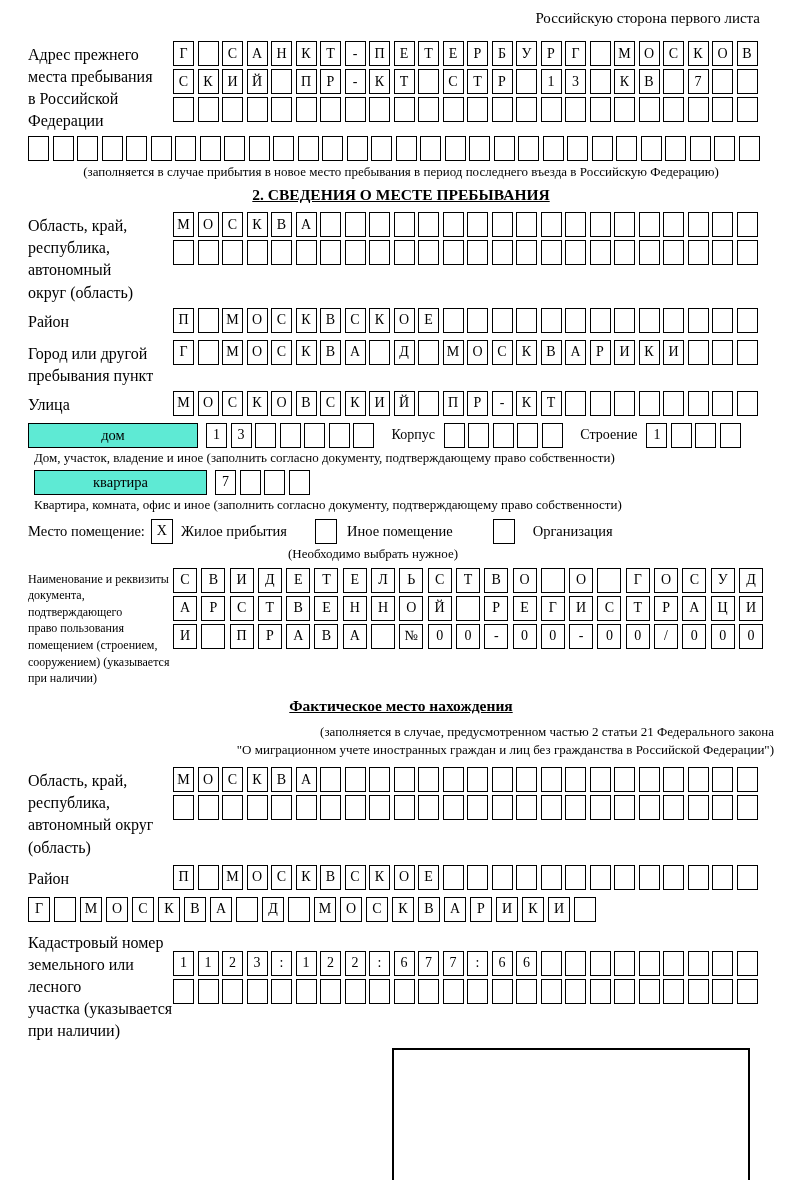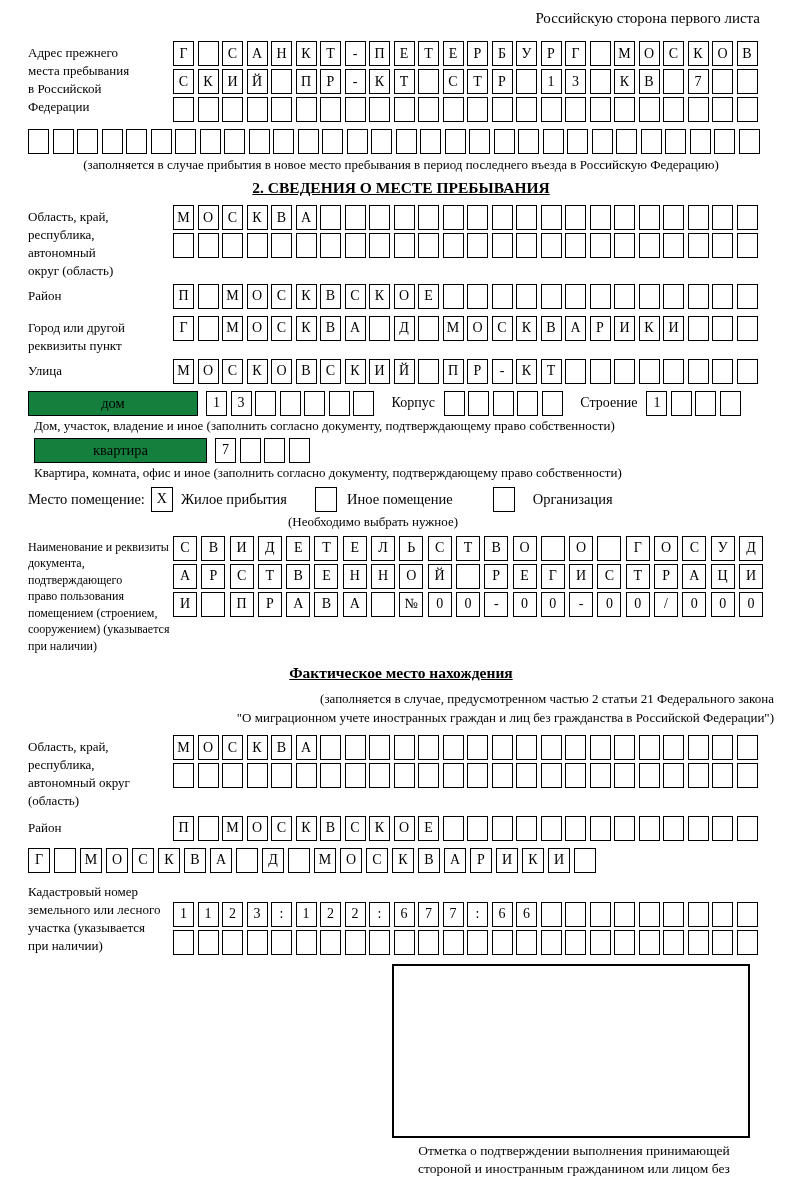--- a/index.html
+++ b/index.html
@@ -2,36 +2,36 @@
 <html><head>
 <meta charset="utf-8">
 <style>
   html,body{margin:0;padding:0;background:#fff;}
   body{width:800px;height:1180px;overflow:hidden;color:#000;
        font-family:"Liberation Serif","DejaVu Serif",serif;}
   .page{box-sizing:border-box;width:800px;padding:10px 26px 0 28px;}
   .hdr{ text-align:right;font-size:15px;padding-right:14px;}
 
   .field{display:flex;align-items:flex-start;margin-bottom:4px;}
-  .flabel{width:145px;flex:none;font-size:13px;line-height:1.38;white-space:pre-line;padding-top:3px;}
+  .flabel{width:145px;flex:none;font-size:16px;line-height:1.38;white-space:pre-line;padding-top:3px;}
   .flabel.small{font-size:12px;width:145px;}
   .rows{display:flex;flex-direction:column;}
   .boxrow{display:flex;margin-bottom:3px;}
   .cell{display:inline-flex;align-items:center;justify-content:center;flex:none;
         width:21px;height:25px;border:1.6px solid #000;margin-right:3.5px;
         font-size:14px;box-sizing:border-box;background:#fff;}
   .wide .cell{width:24px;margin-right:4.3px;}
   .w22 .cell{width:22px;margin-right:4px;}
 
   .caption{font-size:13px;text-align:center;margin:2px 0 4px 0;}
   .sec-title{font-size:15.5px;font-weight:bold;text-align:center;margin:6px 0 8px 0;text-decoration:underline;}
 
   .houserow{display:flex;align-items:center;margin:2px 0 2px 0;}
   .widebox{border:1.6px solid #000;height:25px;box-sizing:border-box;flex:none;
-           display:flex;align-items:center;justify-content:center;font-size:14.5px;background:#15803d;}
+           display:flex;align-items:center;justify-content:center;font-size:14.5px;background:#5eead4;}
   .inline-lbl{font-size:14px;margin:0 9px 0 14px;}
 
   .stayrow{display:flex;align-items:center;font-size:14.5px;margin:6px 0 2px 0;}
   .cb{width:22px;height:25px;margin:0 0 0 10px;}
   .stay-note{font-size:13px;text-align:center;width:460px;margin-left:115px;margin-bottom:6px;}
 
   .fact-cap{font-size:13px;text-align:right;margin:0;line-height:1.45;}
 
   .stampwrap{width:366px;margin-left:auto;margin-right:16px;margin-top:6px;}
   .stampbox{width:358px;height:174px;border:2px solid #000;box-sizing:border-box;background:#fff;}
@@ -252,21 +252,21 @@
         <span class="cell"></span>
         <span class="cell"></span>
         <span class="cell"></span>
         <span class="cell"></span>
         <span class="cell"></span>
       </div>
   </div>
 
   <div class="field">
     <div class="flabel">Город или другой
-реквизиты пункт</div>
+пребывания пункт</div>
     <div class="boxrow">
         <span class="cell">Г</span>
         <span class="cell"></span>
         <span class="cell">М</span>
         <span class="cell">О</span>
         <span class="cell">С</span>
         <span class="cell">К</span>
         <span class="cell">В</span>
         <span class="cell">А</span>
         <span class="cell"></span>

